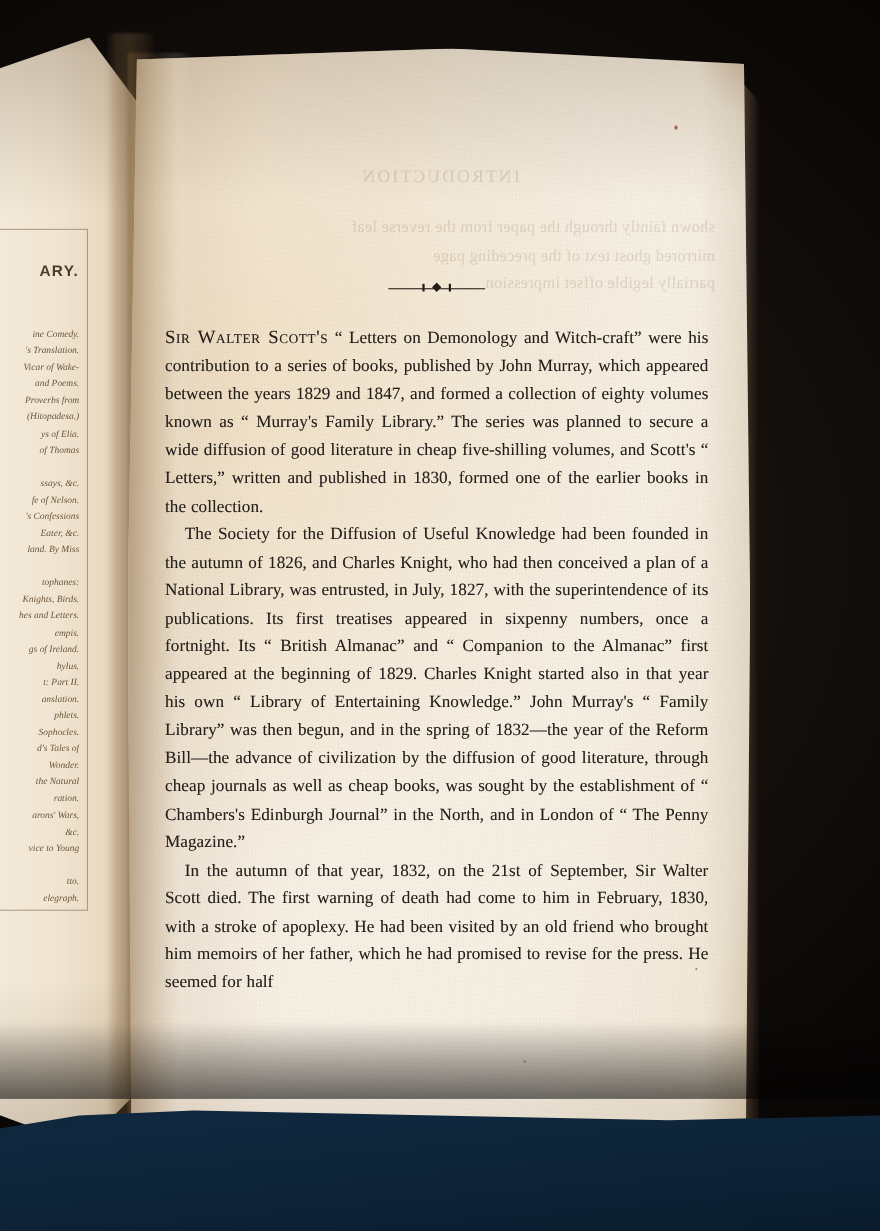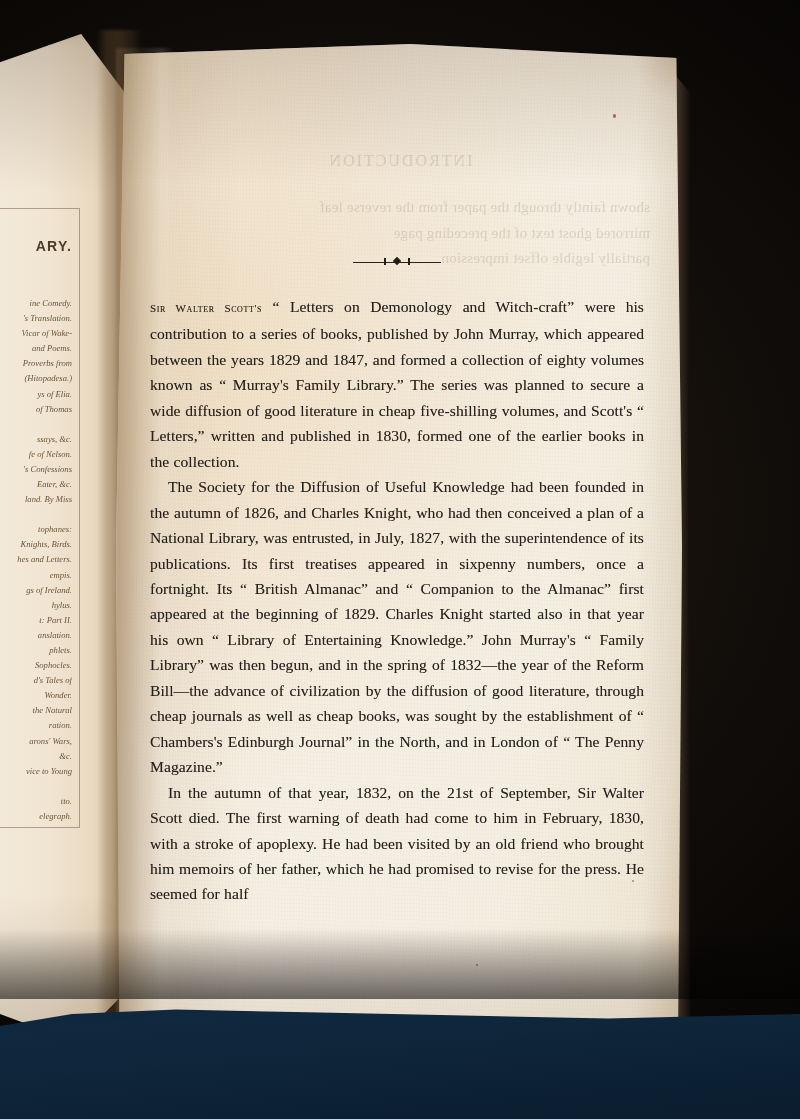--- a/index.html
+++ b/index.html
@@ -163,21 +163,21 @@
 
   p.para{
     margin:0;color:#25201c;
     font-size:15.6px;line-height:25.45px;
     text-align:justify;text-align-last:left;
     letter-spacing:.05px;word-spacing:.4px;
     text-shadow:0 0 .5px rgba(40,30,20,.35);
   }
   p.para + p.para{text-indent:18px;}
   .smallcaps{
-    font-variant:small-caps;font-size:11px;letter-spacing:.6px;
+    font-variant:small-caps;font-size:17px;letter-spacing:.6px;
   }
 
   
   .curve-hi{
     position:absolute;left:116px;top:48px;width:58px;height:998px;
     background:linear-gradient(90deg,rgba(138,104,66,.30) 0%,rgba(190,160,120,.10) 45%,rgba(255,248,235,.14) 78%,rgba(255,255,255,0) 100%);
     filter:blur(1px);pointer-events:none;
   }
 
   

